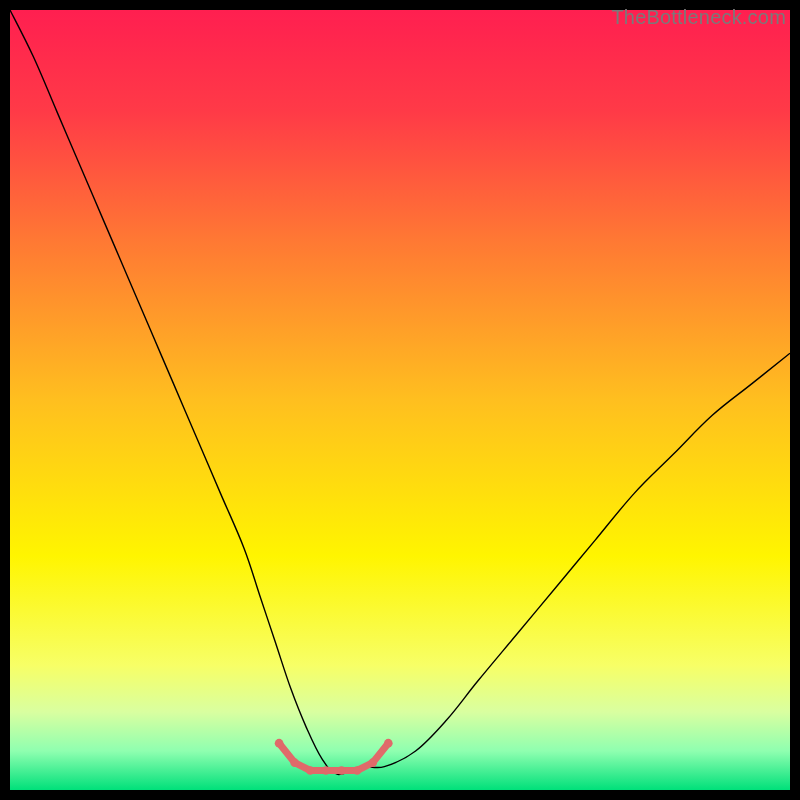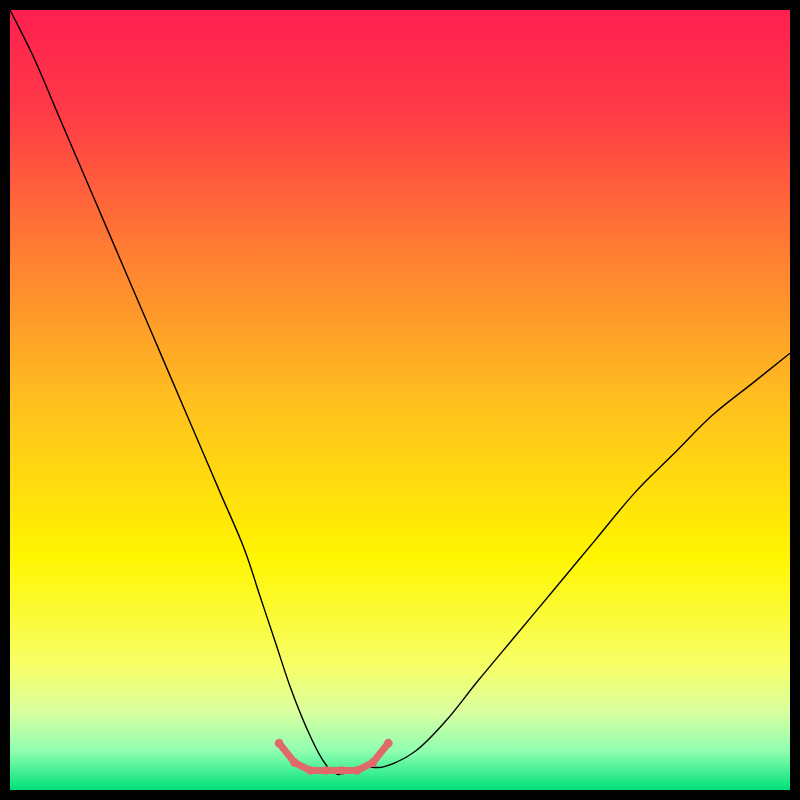--- a/index.html
+++ b/index.html
@@ -63,13 +63,14 @@
         <circle cx="284.7" cy="752.7" r="4.34" fill="#e06a6a"></circle>
         <circle cx="300.3" cy="760.5" r="4.34" fill="#e06a6a"></circle>
         <circle cx="315.90000000000003" cy="760.5" r="4.34" fill="#e06a6a"></circle>
         <circle cx="331.5" cy="760.5" r="4.34" fill="#e06a6a"></circle>
         <circle cx="347.1" cy="760.5" r="4.34" fill="#e06a6a"></circle>
         <circle cx="362.70000000000005" cy="752.7" r="4.34" fill="#e06a6a"></circle>
         <circle cx="378.3" cy="733.2" r="4.34" fill="#e06a6a"></circle>
       </g>
   </svg>
 
+  <div class="watermark">TheBottleneck.com</div>
 </div>
 
 </body></html>

